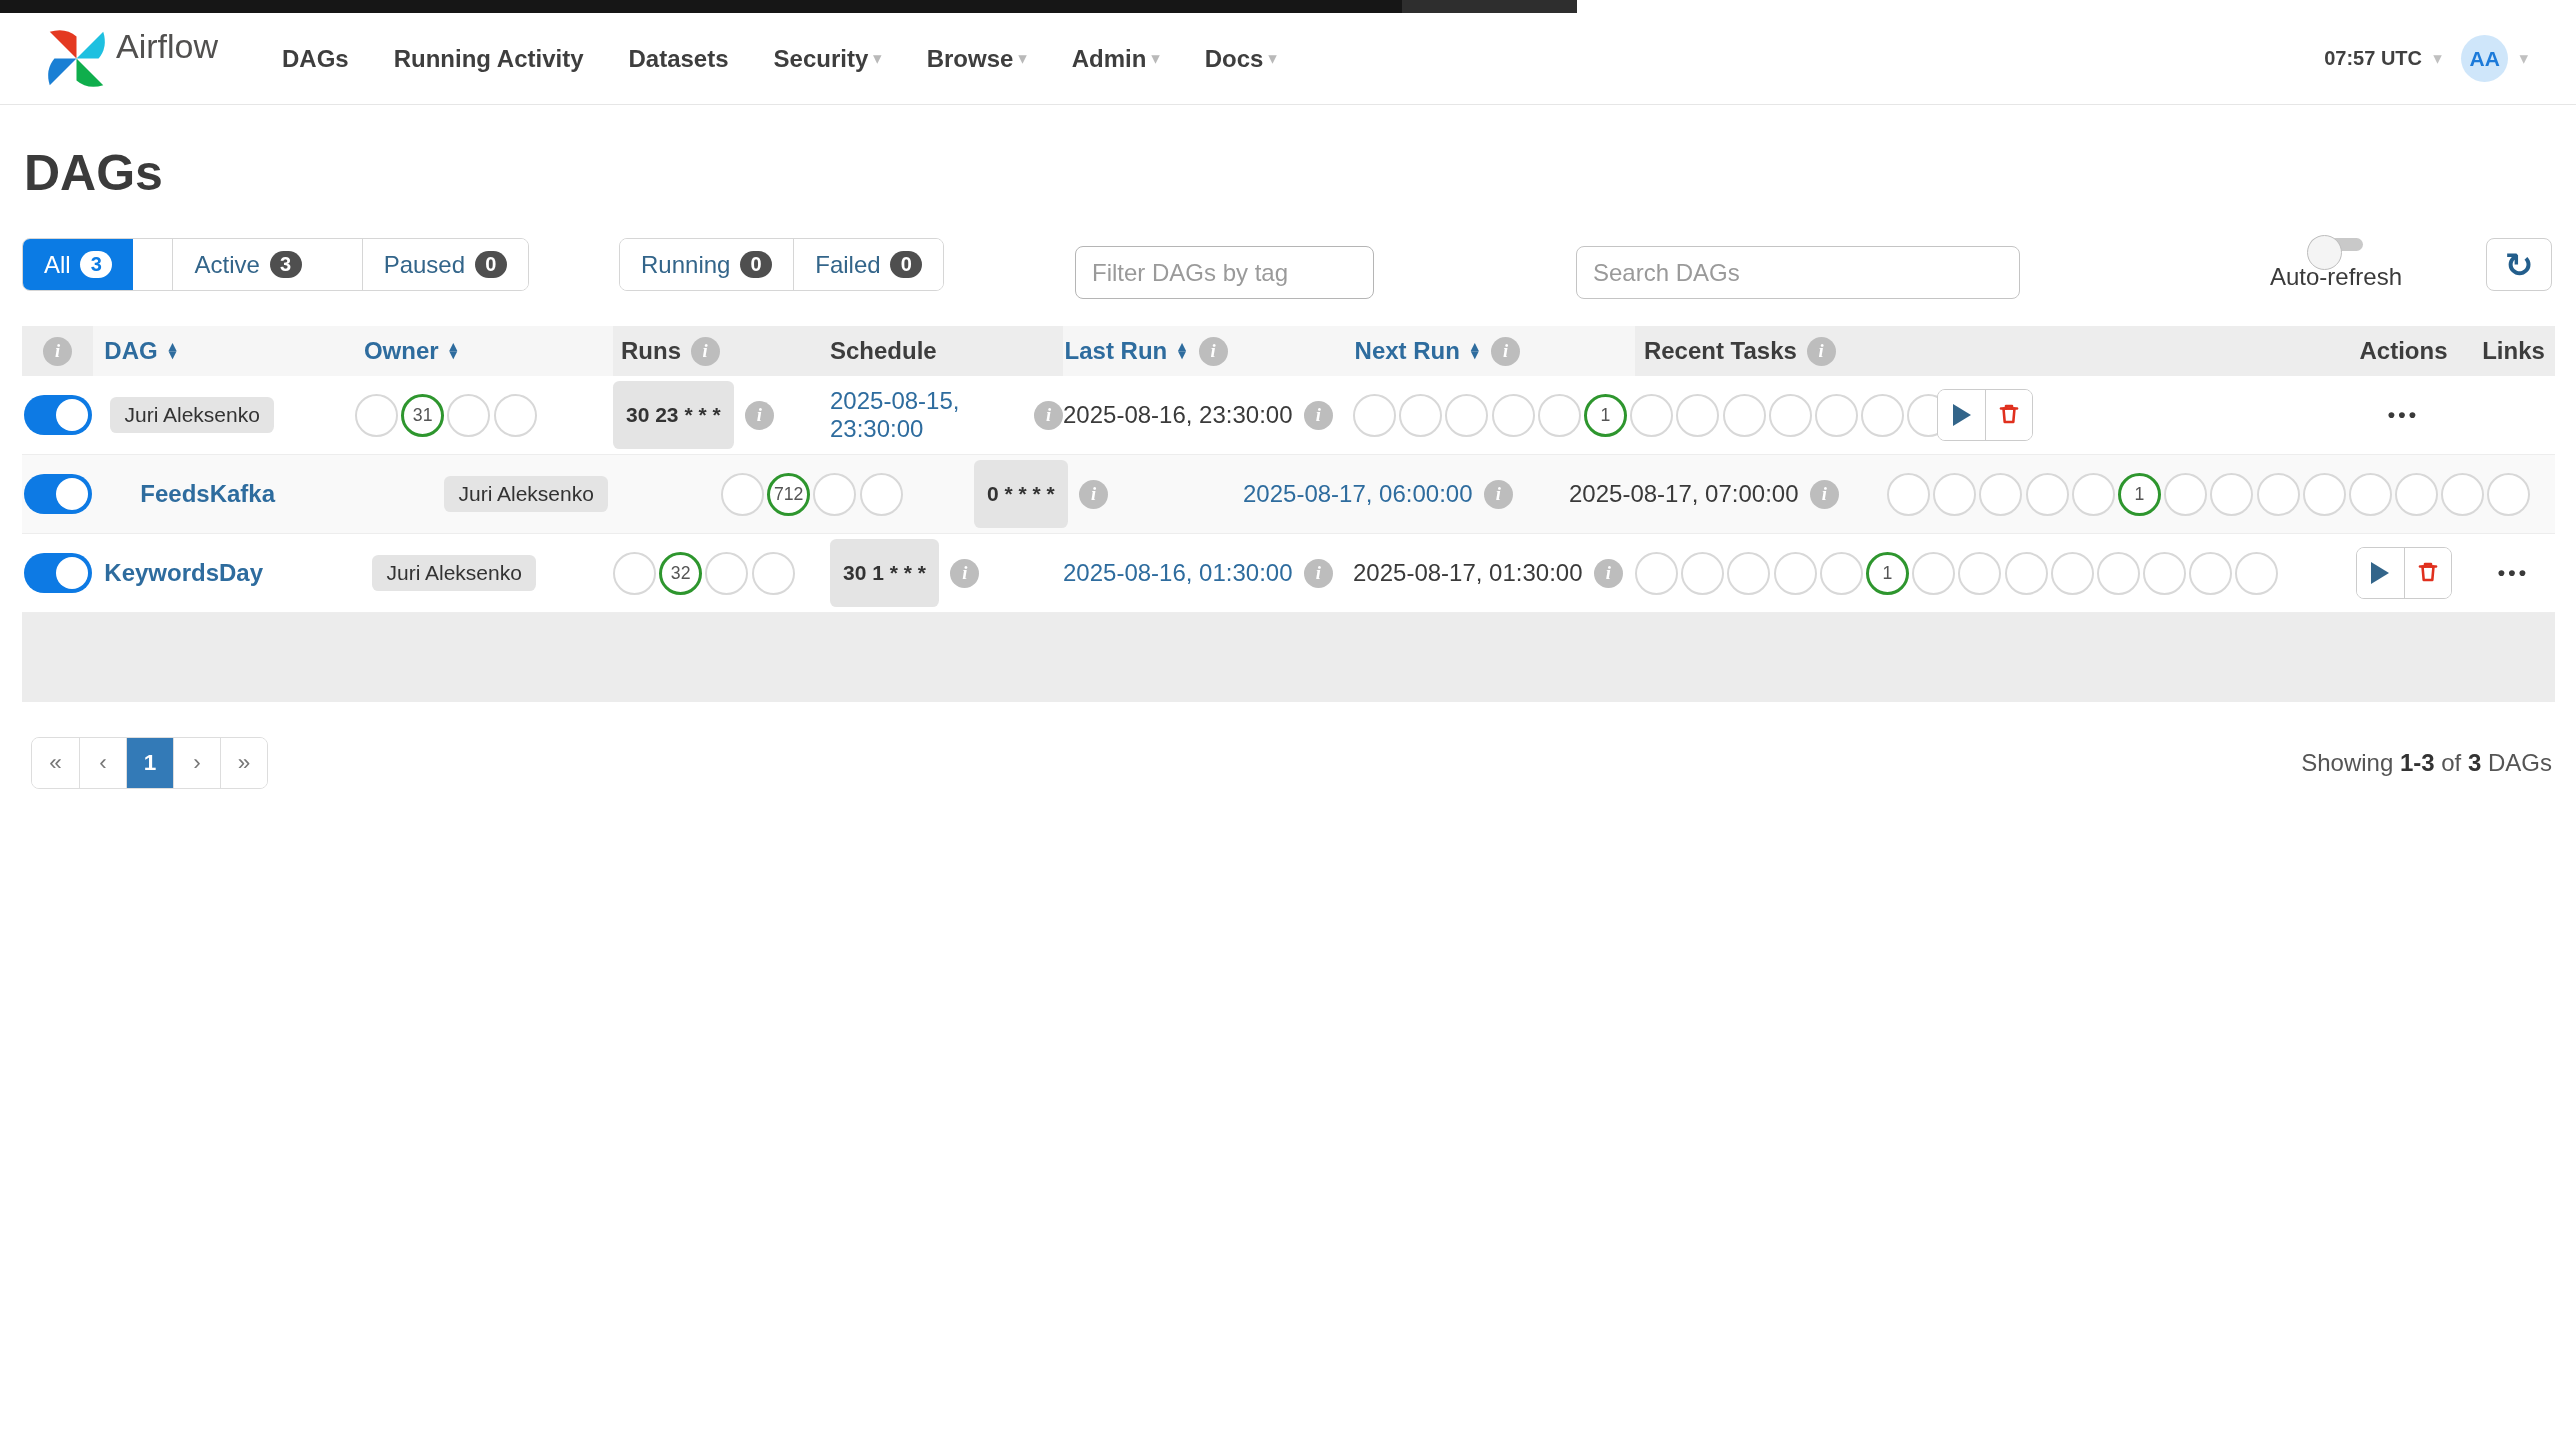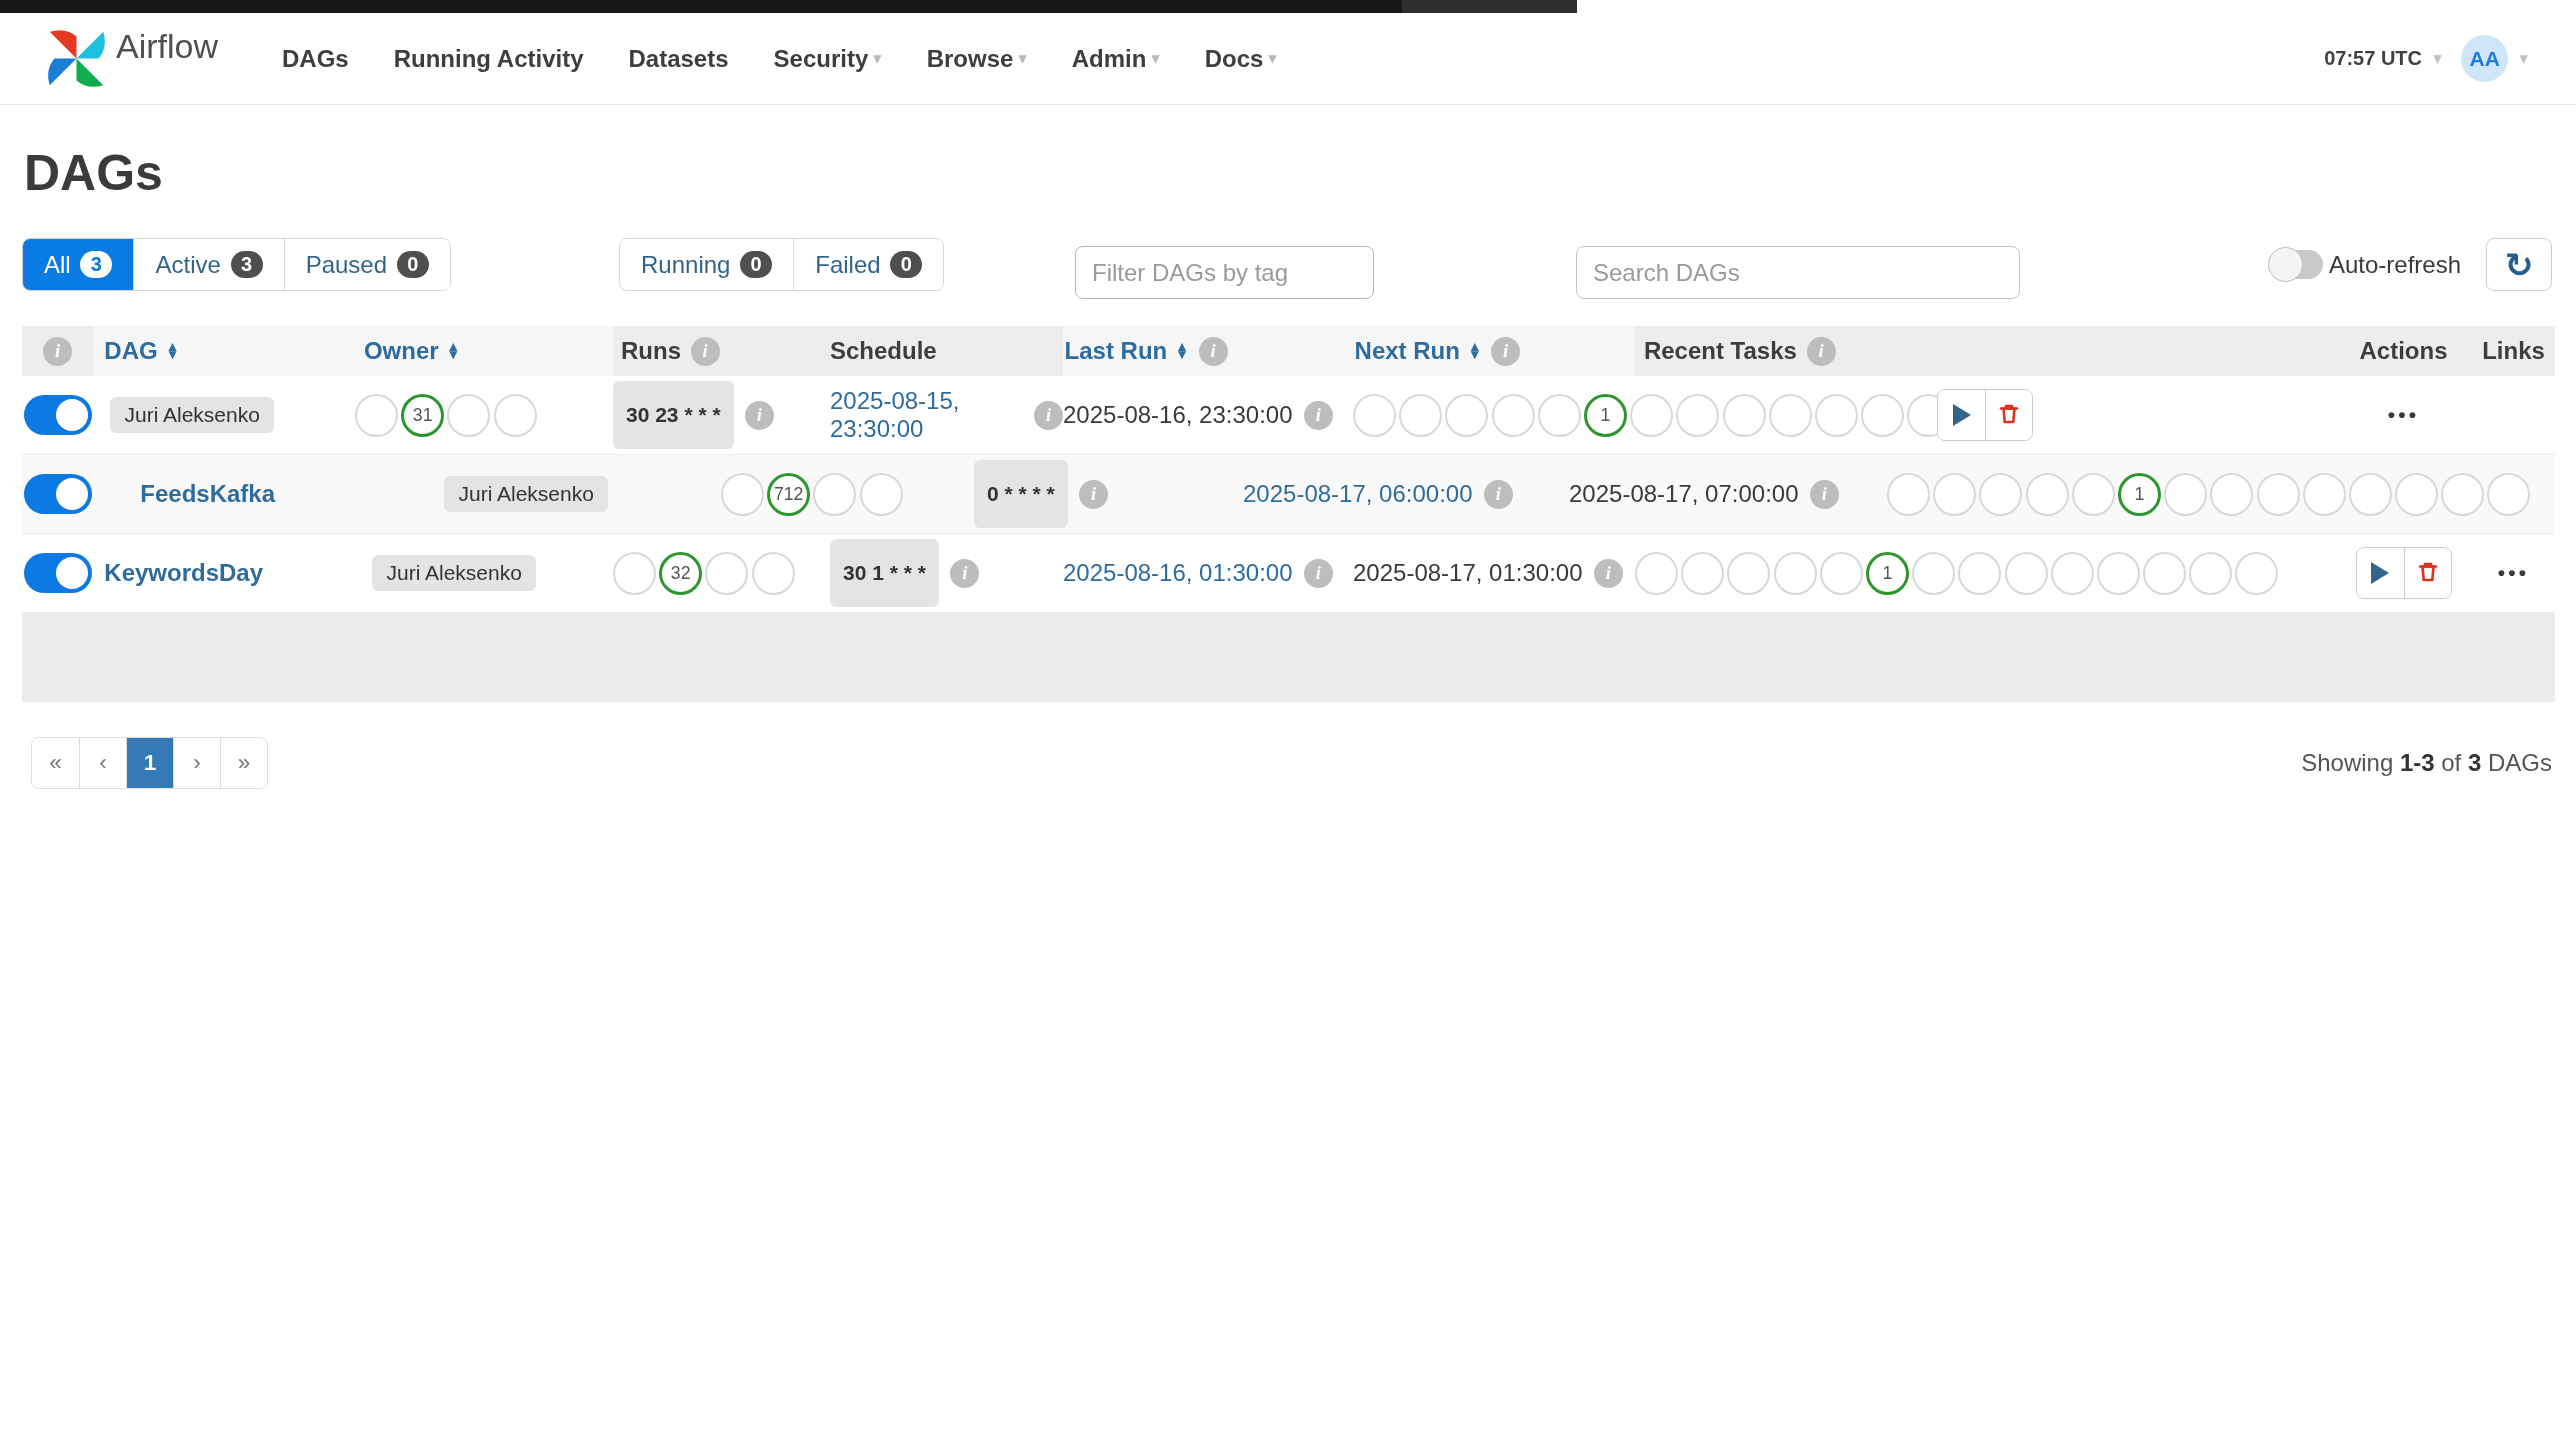--- a/index.html
+++ b/index.html
@@ -29,38 +29,38 @@
             align-items: center; justify-content: center; margin-left: 8px; }
 
   
   h1.page-title { margin: 40px 0 0 24px; font-size: 50px; line-height: 56px;
                   font-weight: 600; color: #3b3b3b; }
 
   
   .filter-row { position: relative; height: 53px; margin-top: 37px; }
   .tab-group { position: absolute; top: 0; display: inline-flex; height: 53px;
                border: 1.6px solid #d6d6d6; border-radius: 8px; overflow: hidden; background: #fff; }
-  #primary-tabs { left: 22px; }
+  #primary-tabs { left: 22px; gap: 39px; }
   #state-tabs { left: 619px; }
   .tab { display: inline-flex; align-items: center; gap: 9.7px; padding: 0 21px;
          background: #fff; border: none; border-left: 1.6px solid #d6d6d6; font-size: 24px;
          color: #33658a; cursor: pointer; font-family: inherit; }
   .tab:first-child { border-left: none; }
   .tab.active { background: #0b7be4; color: #ffffff; }
   .tab-badge { border-radius: 804px; padding: 2.4px 10.5px; font-size: 20px; font-weight: 700; }
   .badge-dark { background: #4f4f4f; color: #ffffff; }
   .badge-light { background: #ffffff; color: #0b7be4; }
   .input { position: absolute; top: 8px; height: 53px; border: 1.6px solid #c4c4c4;
            border-radius: 8px; font-size: 24px; padding: 0 16px; color: #444;
            font-family: inherit; background: #fff; }
   .input::placeholder { color: #9a9a9a; }
   .input.tag { left: 1075px; width: 299px; border-color: #b5b5b5; }
   .input.search { left: 1576px; width: 444px; }
   .autorefresh { position: absolute; left: 2270px; top: 0; height: 53px;
-                 display: flex; align-items: center; gap: 6px; }
+                 display: flex; align-items: center; gap: 12px; flex-direction: column; }
   .ar-toggle { position: relative; width: 53px; height: 29px; border-radius: 14.5px;
                background: #c9c9c9; display: inline-block; cursor: pointer; }
   .ar-knob { position: absolute; left: -2.4px; top: -3.2px; width: 35px; height: 35px;
              border-radius: 50%; background: #f4f4f4; border: 1.6px solid #bdbdbd; }
   .ar-label { font-size: 24px; color: #3a3a3a; }
   .refresh-btn { position: absolute; left: 2486px; top: 0; width: 66px; height: 53px;
                  background: #fff; border: 1.6px solid #cfcfcf; border-radius: 8px;
                  cursor: pointer; display: flex; align-items: center; justify-content: center; }
   .refresh-glyph { font-family: "DejaVu Sans", sans-serif; font-size: 34px; font-weight: 700;
                    color: #235e8c; line-height: 1; }

